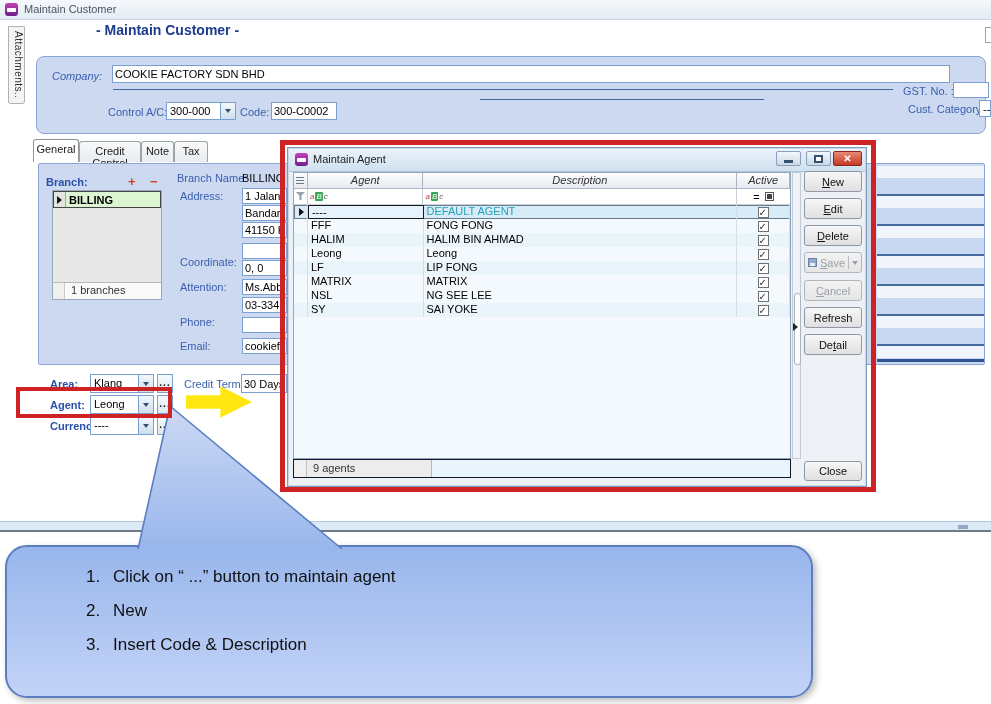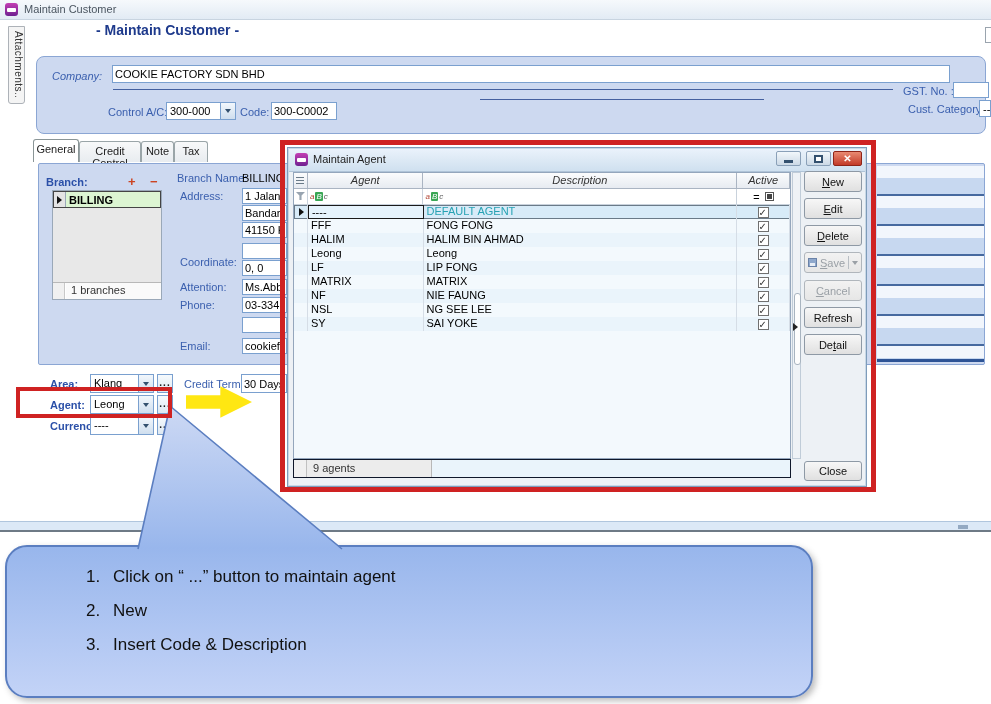--- a/index.html
+++ b/index.html
@@ -207,21 +207,21 @@
   <span class="lbl" style="left:242px;top:172px;color:#000;">BILLING</span>
   <span class="lbl" style="left:180px;top:190px;">Address:</span>
   <input class="inp" style="left: 242px; top: 188px; width: 45px; height: 16px;" value="1 Jalan T">
   <input class="inp" style="left: 242px; top: 205px; width: 45px; height: 16px;" value="Bandar B">
   <input class="inp" style="left: 242px; top: 222px; width: 45px; height: 16px;" value="41150 Kla">
   <input class="inp" style="left: 242px; top: 243px; width: 45px; height: 16px;" value="">
   <span class="lbl" style="left:180px;top:256px;">Coordinate:</span>
   <input class="inp" style="left: 242px; top: 260px; width: 45px; height: 16px;" value="0, 0">
   <span class="lbl" style="left:180px;top:281px;">Attention:</span>
   <input class="inp" style="left: 242px; top: 279px; width: 45px; height: 16px;" value="Ms.Abby">
-  <span class="lbl" style="left:180px;top:299px;">Phone:</span>
+  <span class="lbl" style="left:180px;top:316px;">Phone:</span>
   <input class="inp" style="left: 242px; top: 297px; width: 45px; height: 16px;" value="03-33416">
   <input class="inp" style="left: 242px; top: 317px; width: 45px; height: 16px;" value="">
   <span class="lbl" style="left:180px;top:340px;">Email:</span>
   <input class="inp" style="left: 242px; top: 338px; width: 45px; height: 16px;" value="cookiefac">
 
   <span class="lbl b" style="left:50px;top:378px;">Area:</span>
   <div class="combo" style="left:90px;top:374px;width:64px;height:19px;">
     <span class="cval">Klang</span>
     <span class="cbtn">
         <span class="tri-down"></span>
@@ -367,28 +367,20 @@
           </div>
       </div>
       <div class="grow">
         <div class="gcell w-ind"></div>
         <div class="gcell w-agent">MATRIX</div>
         <div class="gcell w-desc">MATRIX</div>
         <div class="gcell w-active c-active-wrap">
             <span class="checkbox on"></span>
           </div>
       </div>
-      <div class="grow tint">
-        <div class="gcell w-ind"></div>
-        <div class="gcell w-agent">NF</div>
-        <div class="gcell w-desc">NIE FAUNG</div>
-        <div class="gcell w-active c-active-wrap">
-            <span class="checkbox on"></span>
-          </div>
-      </div>
       <div class="grow">
         <div class="gcell w-ind"></div>
         <div class="gcell w-agent">NSL</div>
         <div class="gcell w-desc">NG SEE LEE</div>
         <div class="gcell w-active c-active-wrap">
             <span class="checkbox on"></span>
           </div>
       </div>
       <div class="grow tint">
         <div class="gcell w-ind"></div>

